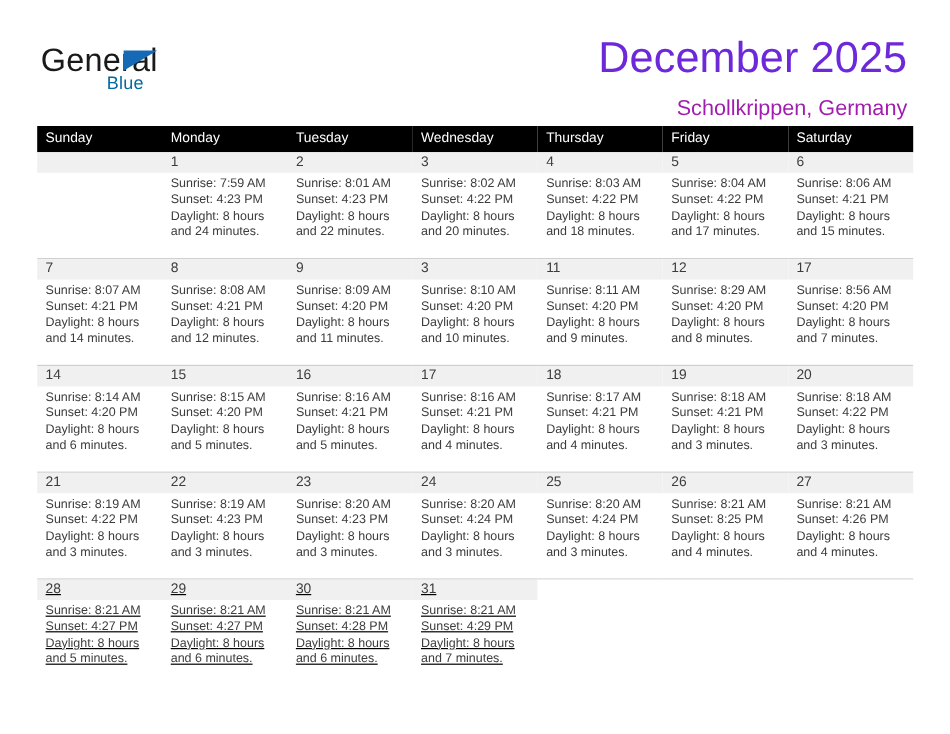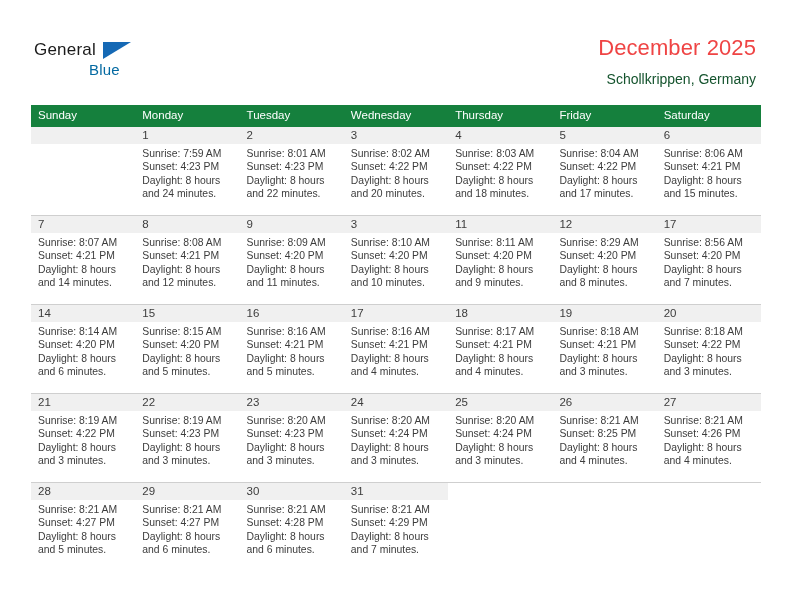--- a/index.html
+++ b/index.html
@@ -30,21 +30,21 @@
   .logo {
     position: absolute;
     left: 34px;
     top: 38px;
     width: 180px;
     height: 48px;
   }
   .logo-general {
     position: absolute;
     left: 0; top: 0;
-    font-size: 17px;
+    font-size: 27px;
     letter-spacing: 0.2px;
     color: #1a1a1a;
     font-family: "Liberation Sans", sans-serif;
     line-height: 24px;
   }
   .logo-tri {
     position: absolute;
     left: 69px;
     top: 4px;
     width: 0; height: 0;
@@ -59,45 +59,45 @@
     line-height: 24px;
     letter-spacing: 0.2px;
   }
   .title-block {
     position: absolute;
     right: 36px;
     top: 31px;
     text-align: right;
   }
   .cal-title {
-    font-size: 22px;
-    color: #ef4444;
+    font-size: 36px;
+    color: #6d28d9;
     line-height: 34px;
     letter-spacing: 0.1px;
     white-space: nowrap;
   }
   .cal-sub {
-    margin-top: 5px;
-    font-size: 14px;
-    color: #14532d;
+    margin-top: 16px;
+    font-size: 18px;
+    color: #a21caf;
     line-height: 19px;
     white-space: nowrap;
   }
 
   
   .cal {
     position: absolute;
     left: 31px;
     top: 105px;
     width: 730px;
     border-collapse: collapse;
     table-layout: fixed;
   }
   .cal th {
-    background: #15803d;
+    background: #000000;
     color: #ffffff;
     font-weight: normal;
     font-size: 11.5px;
     text-align: left;
     padding: 4px 0 5px 7px;
     line-height: 13px;
     border: none;
   }
   .cal td {
     width: 104.28px;
@@ -105,21 +105,21 @@
     padding: 0;
     border: none;
     background: #ffffff;
   }
   .daycell {
     height: 89px;
     box-sizing: border-box;
     border-bottom: 1px solid #cfcfcf;
     position: relative;
   }
-  .daycell.last { border-bottom: none; }
+  .daycell.last { border-bottom: none; text-decoration: underline; }
   .daynum {
     background: #f0f0f0;
     height: 17px;
     line-height: 17px;
     font-size: 11.5px;
     color: #3c3c3c;
     padding-left: 7px;
     box-sizing: border-box;
   }
   .daynum.empty { color: transparent; }

